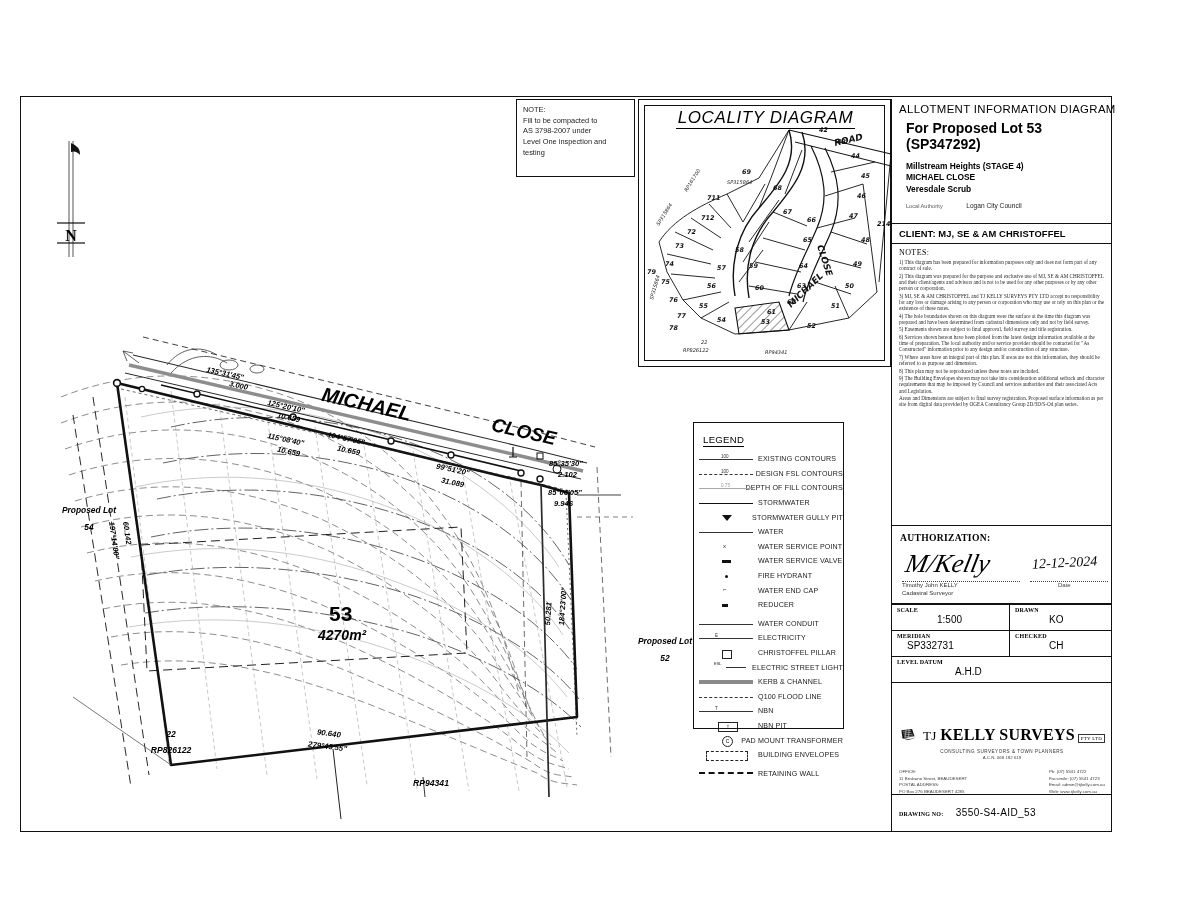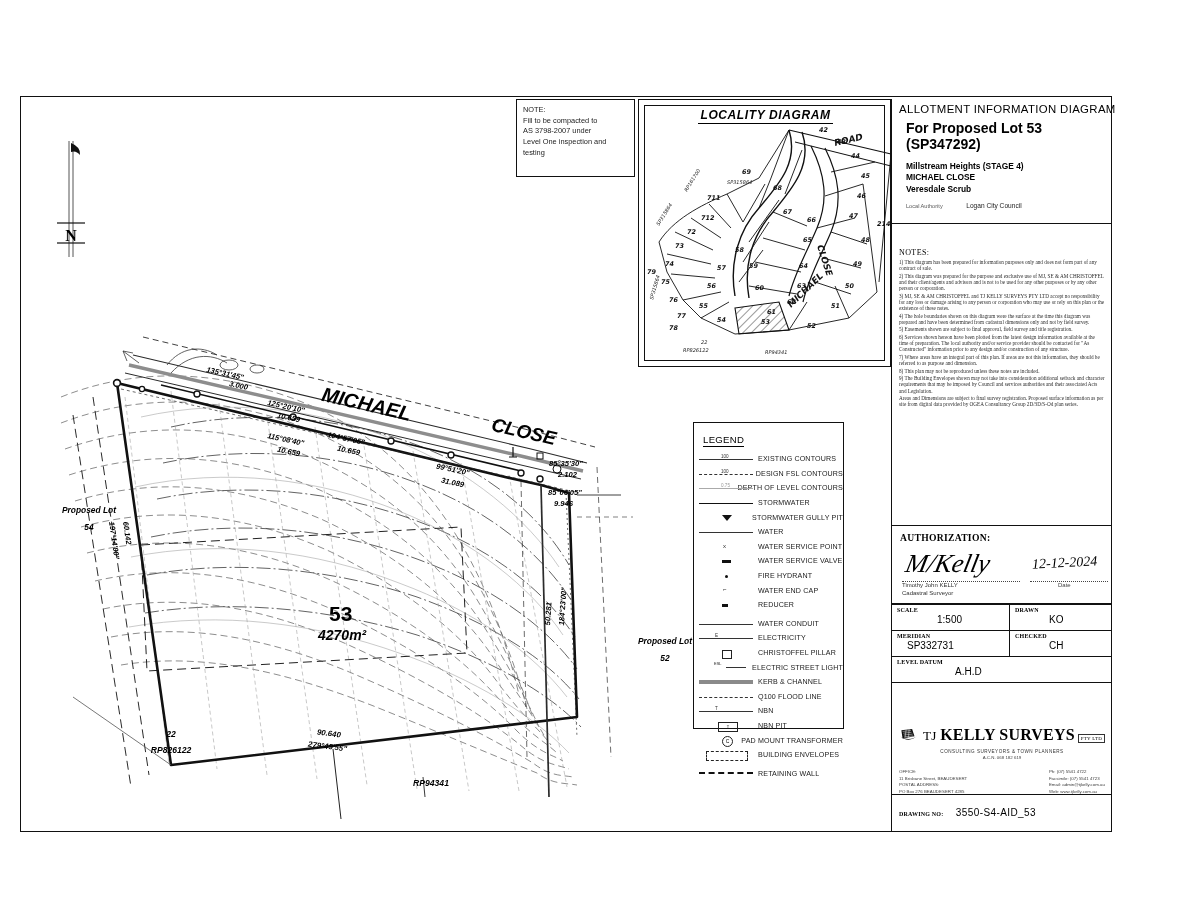--- a/index.html
+++ b/index.html
@@ -13,21 +13,21 @@
   .nos{white-space:nowrap;}
   .tiny{font-size:5.2px;line-height:1.22;color:#2b2b2b;}
 
   
   #noteBox{left:495px;top:2px;width:119px;height:78px;border:1.1px solid #111;box-sizing:border-box;padding:5px 6px;}
   #noteBox .ln{font-size:7.4px;line-height:1.45;color:#222;}
 
   
   #locality{left:617px;top:2px;width:253px;height:268px;border:1.2px solid #111;box-sizing:border-box;}
   #localityInner{position:absolute;left:5px;top:5px;right:5px;bottom:5px;border:1px solid #111;}
-  #locTitle{left:0;top:8px;width:253px;font-style:italic;font-weight:bold;font-size:12px;letter-spacing:.6px;}
+  #locTitle{left:0;top:8px;width:253px;font-style:italic;font-weight:normal;font-size:17px;letter-spacing:.6px;}
   #locTitle span{border-bottom:1.4px solid #000;padding:0 2px 1px;}
   #locSvgWrap{left:0;top:22px;width:253px;height:240px;}
 
   
   #infoCol{left:870px;top:2px;width:220px;height:732px;border-left:1.2px solid #111;box-sizing:border-box;}
   .ibox{position:absolute;left:0;width:220px;box-sizing:border-box;border-bottom:1.2px solid #111;padding:4px 7px;}
   #aidTitle{font-size:11.4px;letter-spacing:.35px;white-space:nowrap;}
   #aidSub{font-size:14px;font-weight:bold;margin-top:5px;padding-left:7px;}
   .aidAddr{font-size:8.4px;font-weight:bold;padding-left:7px;line-height:1.36;}
   #aidAuth{font-size:5.6px;color:#5a5a5a;padding-left:7px;margin-top:7px;}
@@ -428,21 +428,21 @@
           <span class="symline dash"></span>
           <span class="symlbl">100</span>
         </div>
       <div class="legtxt">DESIGN FSL CONTOURS</div>
     </div>
     <div class="legrow">
       <div class="legsym">
           <span class="symline" style="border-color:#aaa"></span>
           <span class="symlbl" style="color:#999">0.75</span>
         </div>
-      <div class="legtxt">DEPTH OF LEVEL CONTOURS</div>
+      <div class="legtxt">DEPTH OF FILL CONTOURS</div>
     </div>
     <div class="legrow">
       <div class="legsym">
           <span class="symline th"></span>
         </div>
       <div class="legtxt">STORMWATER</div>
     </div>
     <div class="legrow">
       <div class="legsym">
           <span class="symtri"></span>
@@ -563,20 +563,23 @@
       <div id="aidSub">For Proposed Lot 53 (SP347292)</div>
       <div class="aidAddr" style="margin-top:9px;">Millstream Heights (STAGE 4)</div>
       <div class="aidAddr">MICHAEL CLOSE</div>
       <div class="aidAddr">Veresdale Scrub</div>
       <div id="aidAuth">
         <span>Local Authority</span>
         <span id="aidAuthVal" style="margin-left:22px;">Logan City Council</span>
       </div>
     </div>
 
+    <div class="ibox" style="top:125px;height:20px;padding-top:4px;">
+      <div id="clientBox">CLIENT: MJ, SE &amp; AM CHRISTOFFEL</div>
+    </div>
 
     <div class="ibox" style="top:145px;height:282px;padding:4px 7px 2px;font-family:Liberation Serif, serif;">
       <div id="notesHdr">NOTES:</div>
       <div id="notesBody" class="tiny" style="margin-top:2px;">
         <p>1) This diagram has been prepared for information purposes only and does not form part of any contract of sale.</p>
         <p>2) This diagram was prepared for the purpose and exclusive use of MJ, SE &amp; AM CHRISTOFFEL and their client/agents and advisors and is not to be used for any other purposes or by any other person or corporation.</p>
         <p>3) MJ, SE &amp; AM CHRISTOFFEL and TJ KELLY SURVEYS PTY LTD accept no responsibility for any loss or damage arising to any person or corporation who may use or rely on this plan or the existence of these notes.</p>
         <p>4) The hole boundaries shown on this diagram were the surface at the time this diagram was prepared and have been determined from cadastral dimensions only and not by field survey.</p>
         <p>5) Easements shown are subject to final approval, field survey and title registration.</p>
         <p>6) Services shown hereon have been plotted from the latest design information available at the time of preparation. The local authority and/or service provider should be contacted for "As Constructed" information prior to any design and/or construction of any structure.</p>

